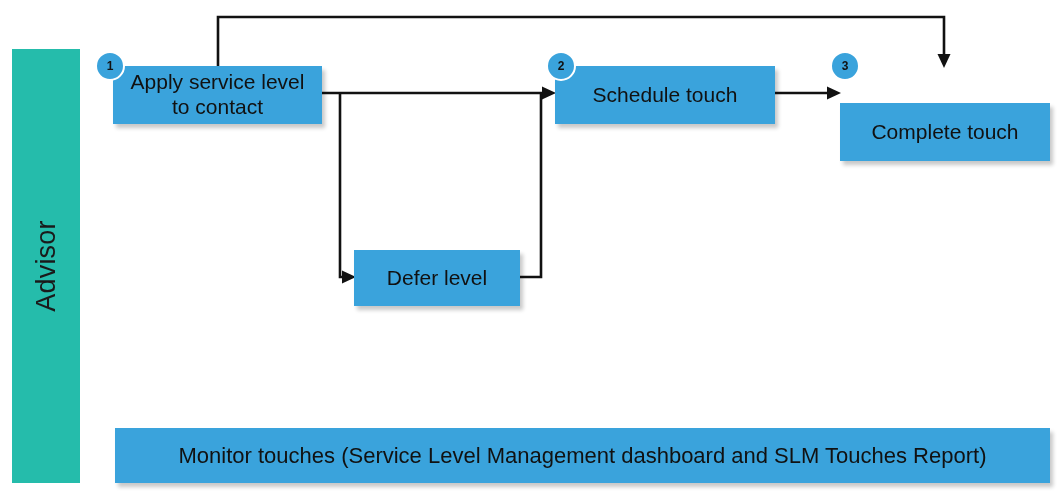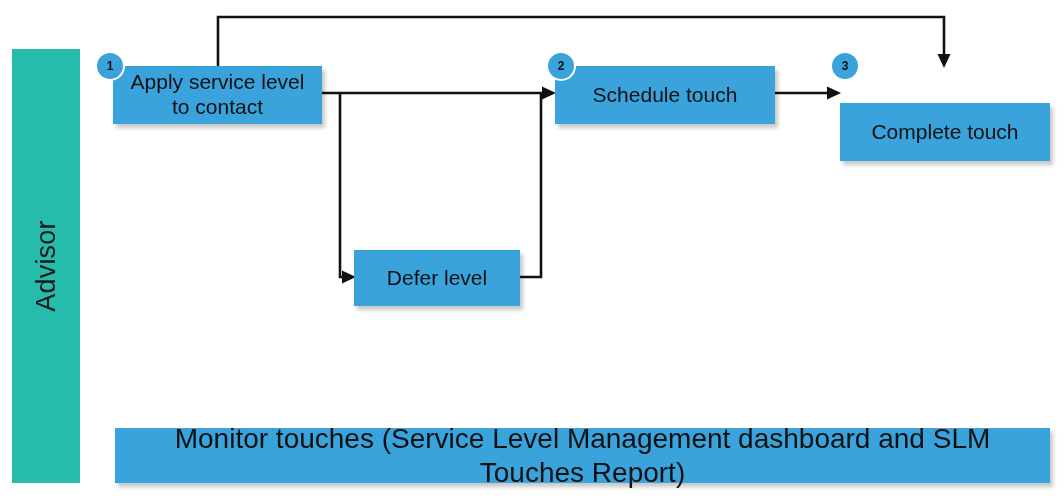--- a/index.html
+++ b/index.html
@@ -53,21 +53,21 @@
     justify-content: center;
     text-align: center;
     color: #111111;
     font-size: 21px;
     line-height: 1.18;
     padding: 0 10px;
     box-sizing: border-box;
     z-index: 3;
   }
   .node.wide-bar {
-    font-size: 28px;
+    font-size: 22px;
   }
 
   
   .badge {
     position: absolute;
     width: 30px;
     height: 30px;
     border-radius: 50%;
     background: #3aa3dc;
     border: 2.5px solid #ffffff;

